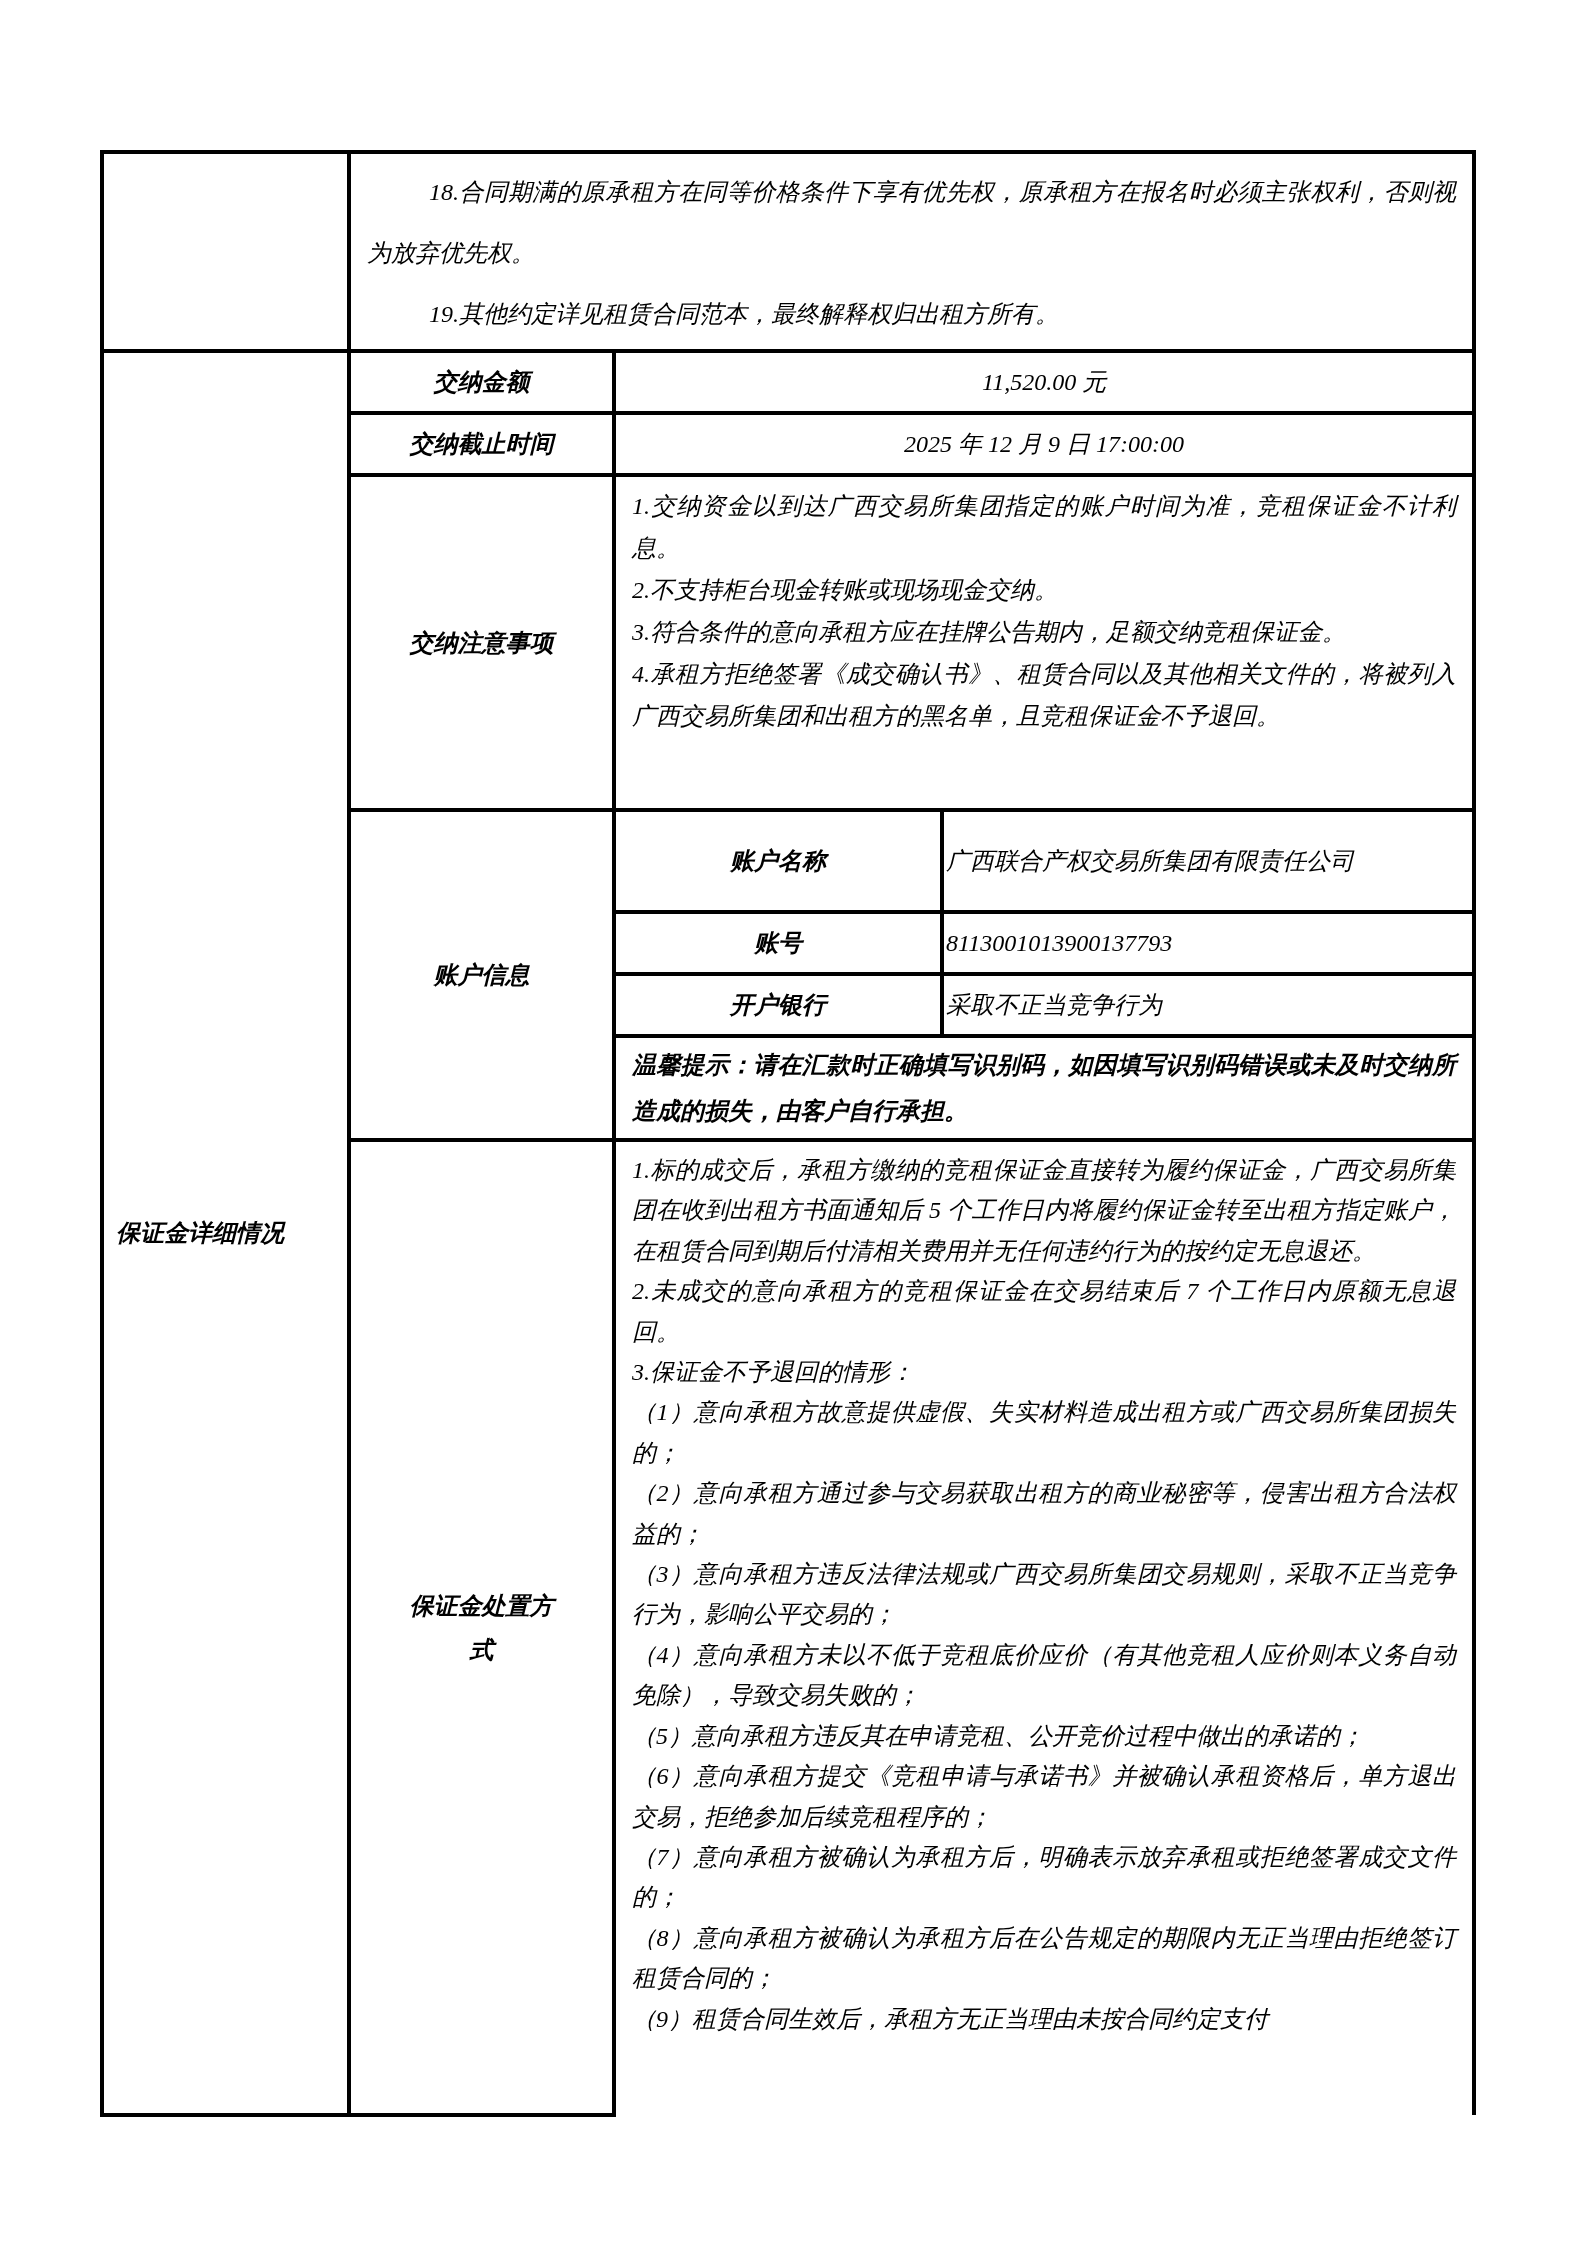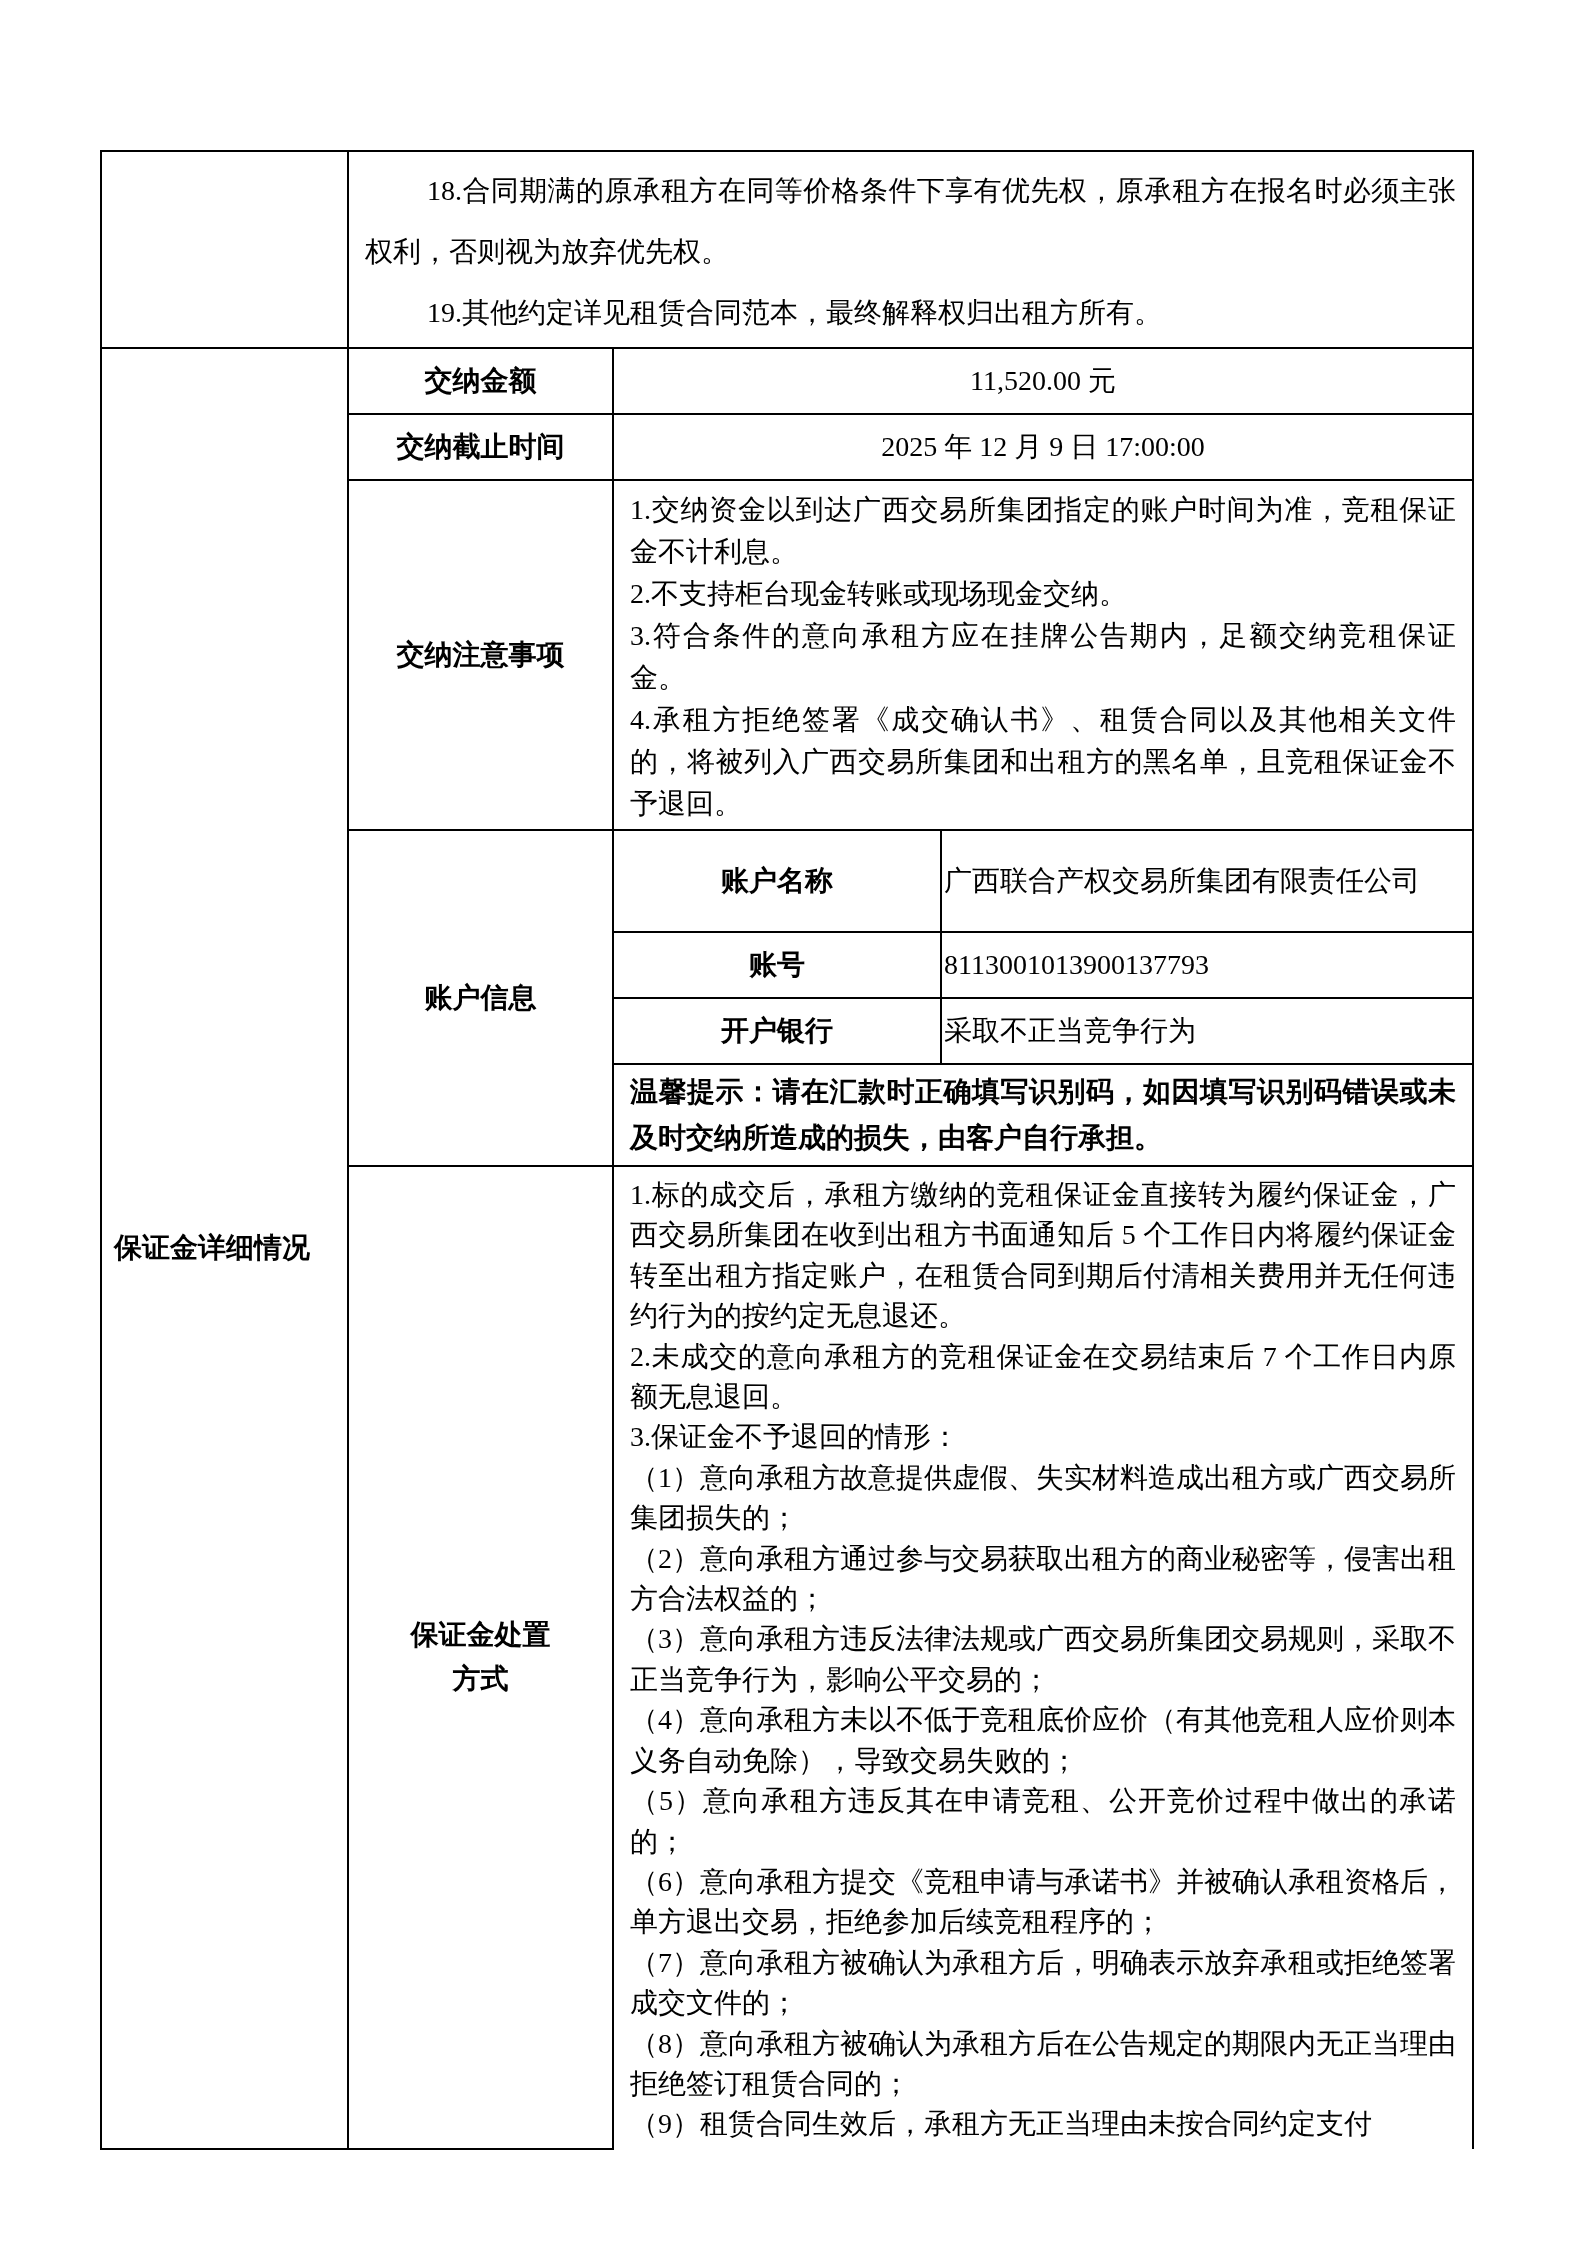--- a/index.html
+++ b/index.html
@@ -20,25 +20,26 @@
     left: 100px;
     top: 150px;
     width: 1372px;
   }
   table.doc-table {
     border-collapse: collapse;
     table-layout: fixed;
     width: 100%;
   }
   td {
-    border: 2px solid #000000;
-    font-size: 28px;
+    border: 4px solid #000000;
+    font-size: 24px;
     vertical-align: middle;
     padding: 0;
     overflow: hidden;
+    font-style: italic;
   }
   td.label-cell {
     font-weight: bold;
     text-align: center;
     padding: 13px 10px;
   }
   td.content-cell {
     vertical-align: top;
     padding: 8px 16px 4px 16px;
   }

